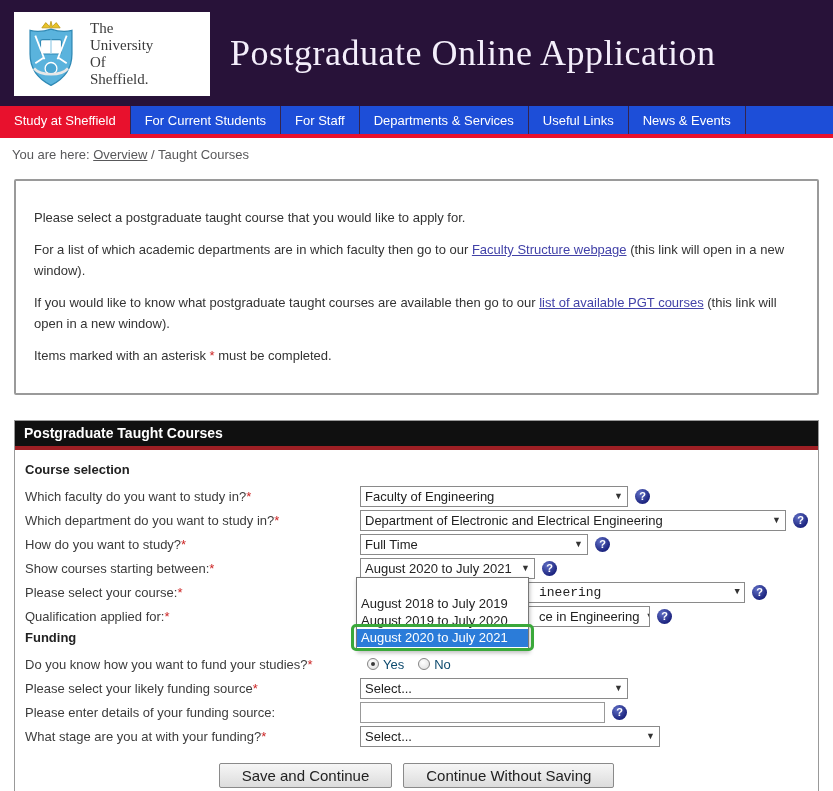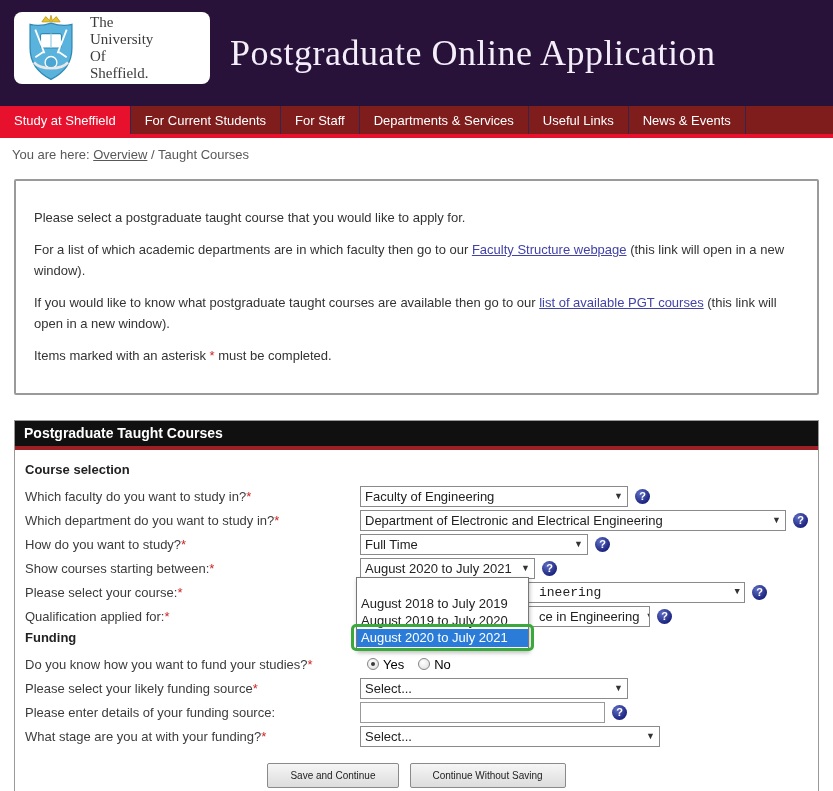--- a/index.html
+++ b/index.html
@@ -1,27 +1,27 @@
 <!DOCTYPE html>
 <html><head>
 <meta charset="utf-8">
 <style>
   * { margin:0; padding:0; box-sizing:border-box; }
   html,body { width:833px; background:#fff; font-family:"Liberation Sans", sans-serif; font-size:13px; color:#333; }
   body { position:relative; height:791px; overflow:hidden; }
 
   
   .header { position:relative; height:106px; background:#281239; }
-  .logo-box { position:absolute; left:14px; top:12px; width:196px; height:72px; background:#fff; display:flex; align-items:center; padding:6px 8px;border-radius:8px; }
+  .logo-box { position:absolute; left:14px; top:12px; width:196px; height:84px; background:#fff; display:flex; align-items:center; padding:6px 8px; }
   .crest { width:58px; height:68px; flex:0 0 auto; }
   .logo-text { font-family:"Liberation Serif", serif; font-size:15px; color:#3b3b3b; line-height:1.15; margin-left:10px; }
   .app-title { position:absolute; left:230px; top:50%; transform:translateY(-50%); font-family:"Liberation Serif", serif; font-size:36px; color:#f4eefb; letter-spacing:0.5px; }
 
   
-  .nav { display:flex; height:28px; background:#7f1d1d; }
+  .nav { display:flex; height:28px; background:#1d4ed8; }
   .nav-item { display:flex; align-items:center; padding:0 14px; color:#fff; font-size:13px; border-right:1px solid #35244d; cursor:pointer; white-space:nowrap; }
   .nav-item.active { background:#e8112d; }
   .nav-redstripe { height:4px; background:#e8112d; }
 
   
   .breadcrumb { margin:9px 0 0 12px; color:#58585a; font-size:13px; }
   .breadcrumb a { color:#58585a; text-decoration:underline; cursor:pointer; }
 
   
   .intro-box { margin:17px 14px 0 14px; border:2px solid #9a9a9a; border-radius:2px; background:#fff; padding:15px 18px 16px 18px; }
@@ -42,21 +42,21 @@
   .sel .arrow { margin-left:auto; font-size:9px; color:#333; padding-left:6px; flex:0 0 auto; }
   .txt { height:21px; border:1px solid #999; background:#fff; width:245px; padding:0 4px; font-family:"Liberation Sans", sans-serif; font-size:13px; }
 
   .help { display:inline-block; width:15px; height:15px; margin-left:7px; border-radius:50%;
           background:radial-gradient(circle at 35% 30%, #5f6ec4, #1d2580 70%); color:#fff; font-size:11px; font-weight:bold;
           text-align:center; line-height:15px; flex:0 0 auto; cursor:pointer; }
 
   .radio-wrap { display:flex; align-items:center; gap:4px; }
   .radio { width:12px; height:12px; border-radius:50%; border:1px solid #858585; background:radial-gradient(circle at 40% 35%, #fff, #dcdcdc); position:relative; cursor:pointer; flex:0 0 auto; }
   .radio.checked::after { content:""; position:absolute; left:3px; top:3px; width:4px; height:4px; border-radius:50%; background:#3a3a3a; }
-  .radio-label { margin-right:10px; color:#000000; }
+  .radio-label { margin-right:10px; color:#0c4a6e; }
 
   
   .w-faculty { width:268px; }
   .w-dept { width:445px; }
   .w-mode { width:228px; }
   .w-start { width:175px; }
   .w-course { width:385px;font-family:Liberation Mono, monospace; }
   .w-qual { width:290px; }
   .w-fundsrc { width:268px; }
   .w-fundstage { width:300px; }
@@ -64,21 +64,21 @@
 
   
   .dd-panel { position:absolute; left:341px; top:156px; width:173px; background:#fff; border:1px solid #777; box-shadow:1px 2px 4px rgba(0,0,0,0.25); z-index:10; padding:2px 0 3px 0; }
   .dd-opt { height:17px; line-height:17px; padding:0 4px; color:#222; white-space:nowrap; cursor:pointer; }
   .dd-opt.blank { height:15px; }
   .dd-opt.hl { background:#2b7cd9; color:#fff; height:18px; line-height:18px; }
   .green-box { position:absolute; left:-6px; top:46px; width:183px; height:27px; border:3px solid #3aa83a; border-radius:5px; z-index:11; pointer-events:none; }
 
   
   .btn-row { display:flex; justify-content:center; gap:11px; margin-top:15px; }
-  .btn { height:25px; padding:0 22px; background:linear-gradient(#f6f6f6,#dcdcdc); border:1px solid #8a8a8a; border-radius:2px; color:#222; font-size:10px; font-family:"Liberation Sans", sans-serif; cursor:pointer; }
+  .btn { height:25px; padding:0 22px; background:linear-gradient(#f6f6f6,#dcdcdc); border:1px solid #8a8a8a; border-radius:2px; color:#222; font-size:15px; font-family:"Liberation Sans", sans-serif; cursor:pointer; }
 </style>
 </head>
 <body>
 
 <div class="header">
   <div class="logo-box">
     <svg class="crest" viewBox="0 0 40 52">
       <path d="M13 6 L16 2 L19 5 L20 1 L21 5 L24 2 L27 6 Z" fill="#e8c32a" stroke="#b89410" stroke-width="0.6"></path>
       <path d="M20 7 C26 9 32 9 36 8 L36 26 C36 40 26 47 20 50 C14 47 4 40 4 26 L4 8 C8 9 14 9 20 7 Z" fill="#5ab3dd" stroke="#2f89b5" stroke-width="1"></path>
       <rect x="12" y="15" width="16" height="11" rx="1.5" fill="#fff" stroke="#2f89b5" stroke-width="0.8"></rect>

